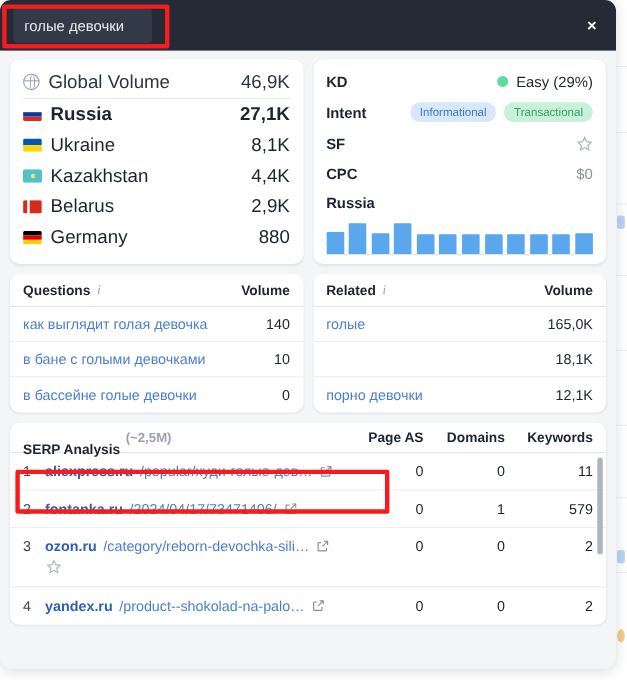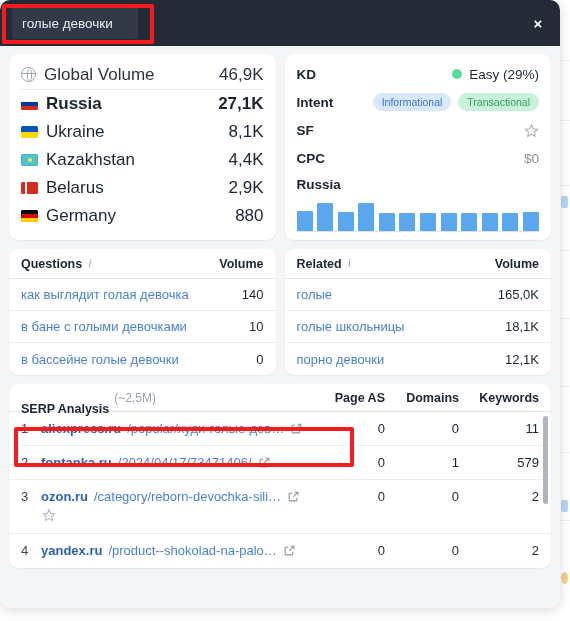--- a/index.html
+++ b/index.html
@@ -141,21 +141,21 @@
                    overflow: hidden; text-overflow: ellipsis; }
   .list-item .num { margin-left: auto; color: #1c2433; padding-left: 8px; white-space: nowrap; }
 
   
   .serp-card { margin-top: 9px; position: relative; overflow: hidden; }
   .serp-head {
     display: flex; align-items: center; height: 28px; padding: 0 12px;
     font-size: 12.5px; border-bottom: 1.5px solid #e3e6eb; color: #1c2433;
   }
   .serp-title { font-weight: bold; margin-top: 23px; }
-  .serp-count { color: #9aa2b1; font-weight: normal; margin-left: 5px; font-size: 12px; }
+  .serp-count { color: #9aa2b1; font-weight: bold; margin-left: 5px; font-size: 12px; }
   .serp-head .c { font-weight: bold; text-align: right; flex: none; }
   .c-pageas { width: 72px; margin-left: auto; }
   .c-domains { width: 74px; }
   .c-keywords { width: 80px; }
   .serp-row {
     display: flex; align-items: flex-start; padding: 9px 12px 9px 12px;
     border-bottom: 1px solid #eceef2; font-size: 13px; min-height: 34px;
   }
   .serp-row:last-child { border-bottom: none; }
   .rank { width: 20px; flex: none; color: #3b4354; font-size: 13px; padding-top: 0px; }
@@ -366,21 +366,20 @@
           <div class="list-head">
             <span>Related</span>
             <span class="info-i">i</span>
             <span class="vol-h">Volume</span>
           </div>
           <div class="list-item">
             <span class="kw">голые</span>
             <span class="num">165,0K</span>
           </div>
           <div class="list-item">
-            <span class="kw">голые школьницы</span>
             <span class="num">18,1K</span>
           </div>
           <div class="list-item">
             <span class="kw">порно девочки</span>
             <span class="num">12,1K</span>
           </div>
         </div>
       </div>
 
       <div class="card serp-card">

